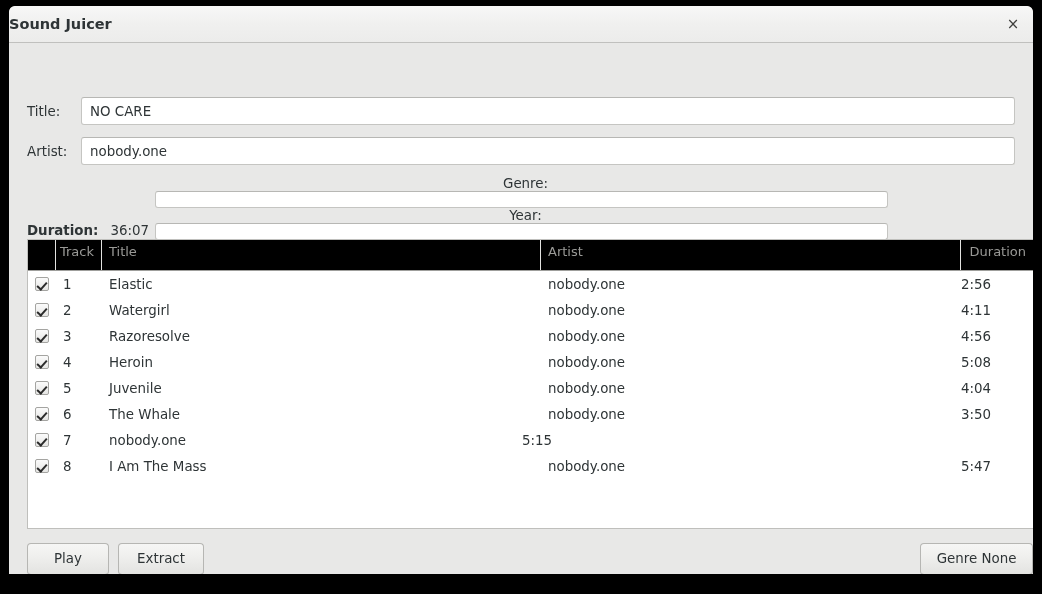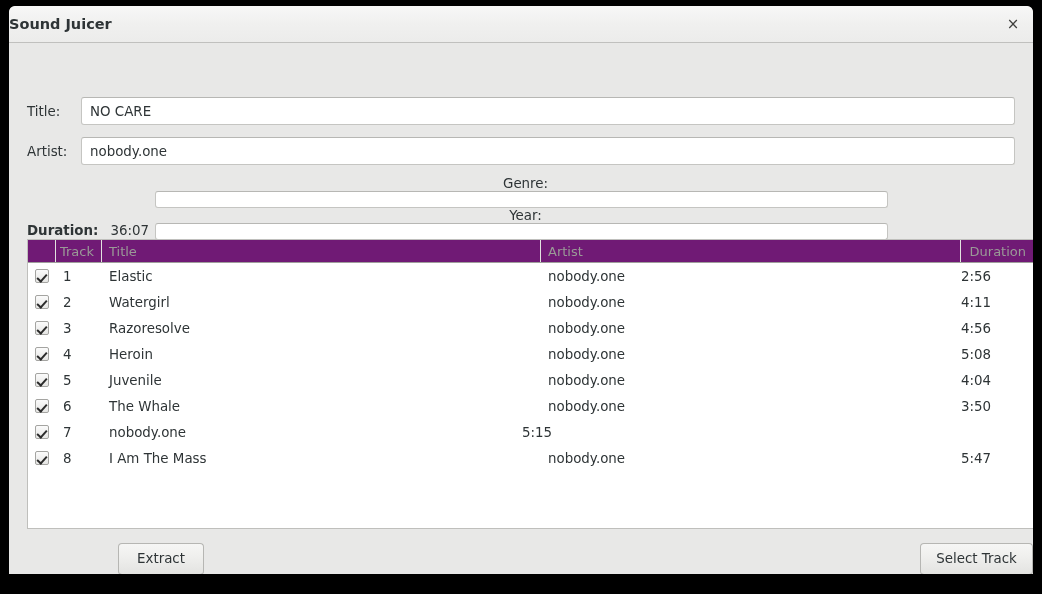--- a/index.html
+++ b/index.html
@@ -137,22 +137,22 @@
     width: 1006px;
     height: 290px;
     background: #ffffff;
     border: 1px solid #bfbfbc;
     border-right: none;
     box-sizing: border-box;
     overflow: hidden;
   }
   #list-header {
     display: flex;
-    height: 23px;
-    background: #701a75;
+    height: 31px;
+    background: #000000;
     border-bottom: 1px solid #9f9f9c;
     box-sizing: border-box;
   }
   #list-header .hc {
     font-size: 13px;
     color: #9a9a97;
     line-height: 24px;
     box-sizing: border-box;
     border-right: 1px solid #e2e2e0;
     padding-left: 7px;
@@ -338,17 +338,18 @@
               <div class="chk"></div>
             </div>
             <div class="cell col-track">8</div>
             <div class="cell col-title">I Am The Mass</div>
             <div class="cell col-artist">nobody.one</div>
             <div class="cell col-dur">5:47</div>
           </div>
         </div>
     </div>
 
+    <button class="btn" id="btn-play">Play</button>
     <button class="btn" id="btn-extract">Extract</button>
-    <button class="btn" id="btn-select-none">Select Track</button>
+    <button class="btn" id="btn-select-none">Genre None</button>
 
   </div>
 </div>
 
 </body></html>

